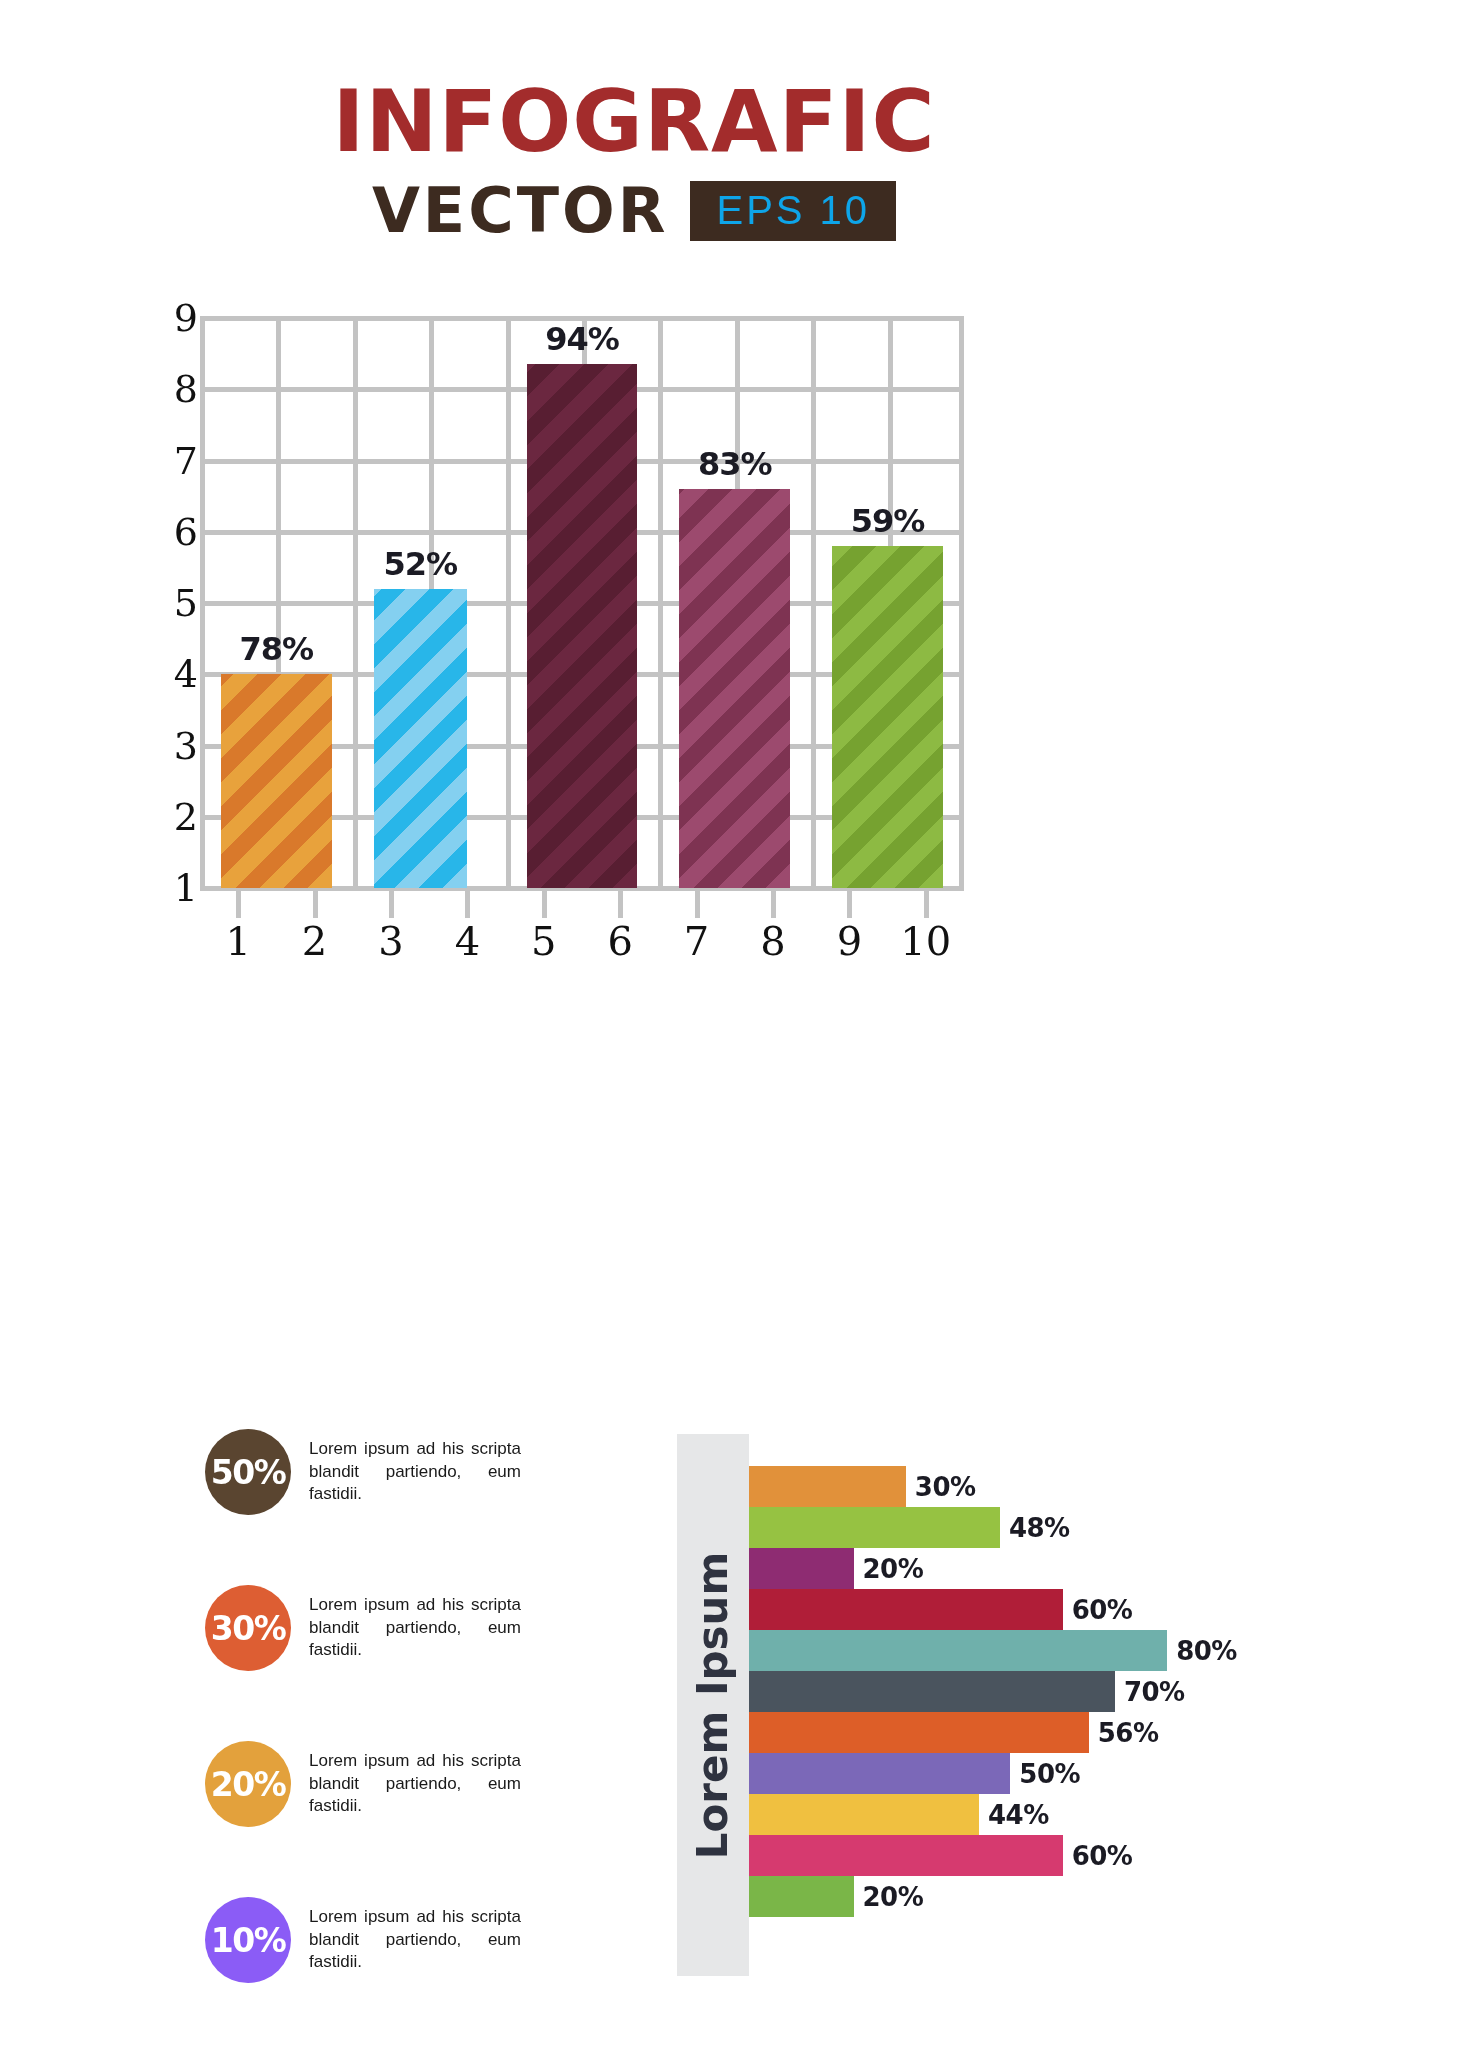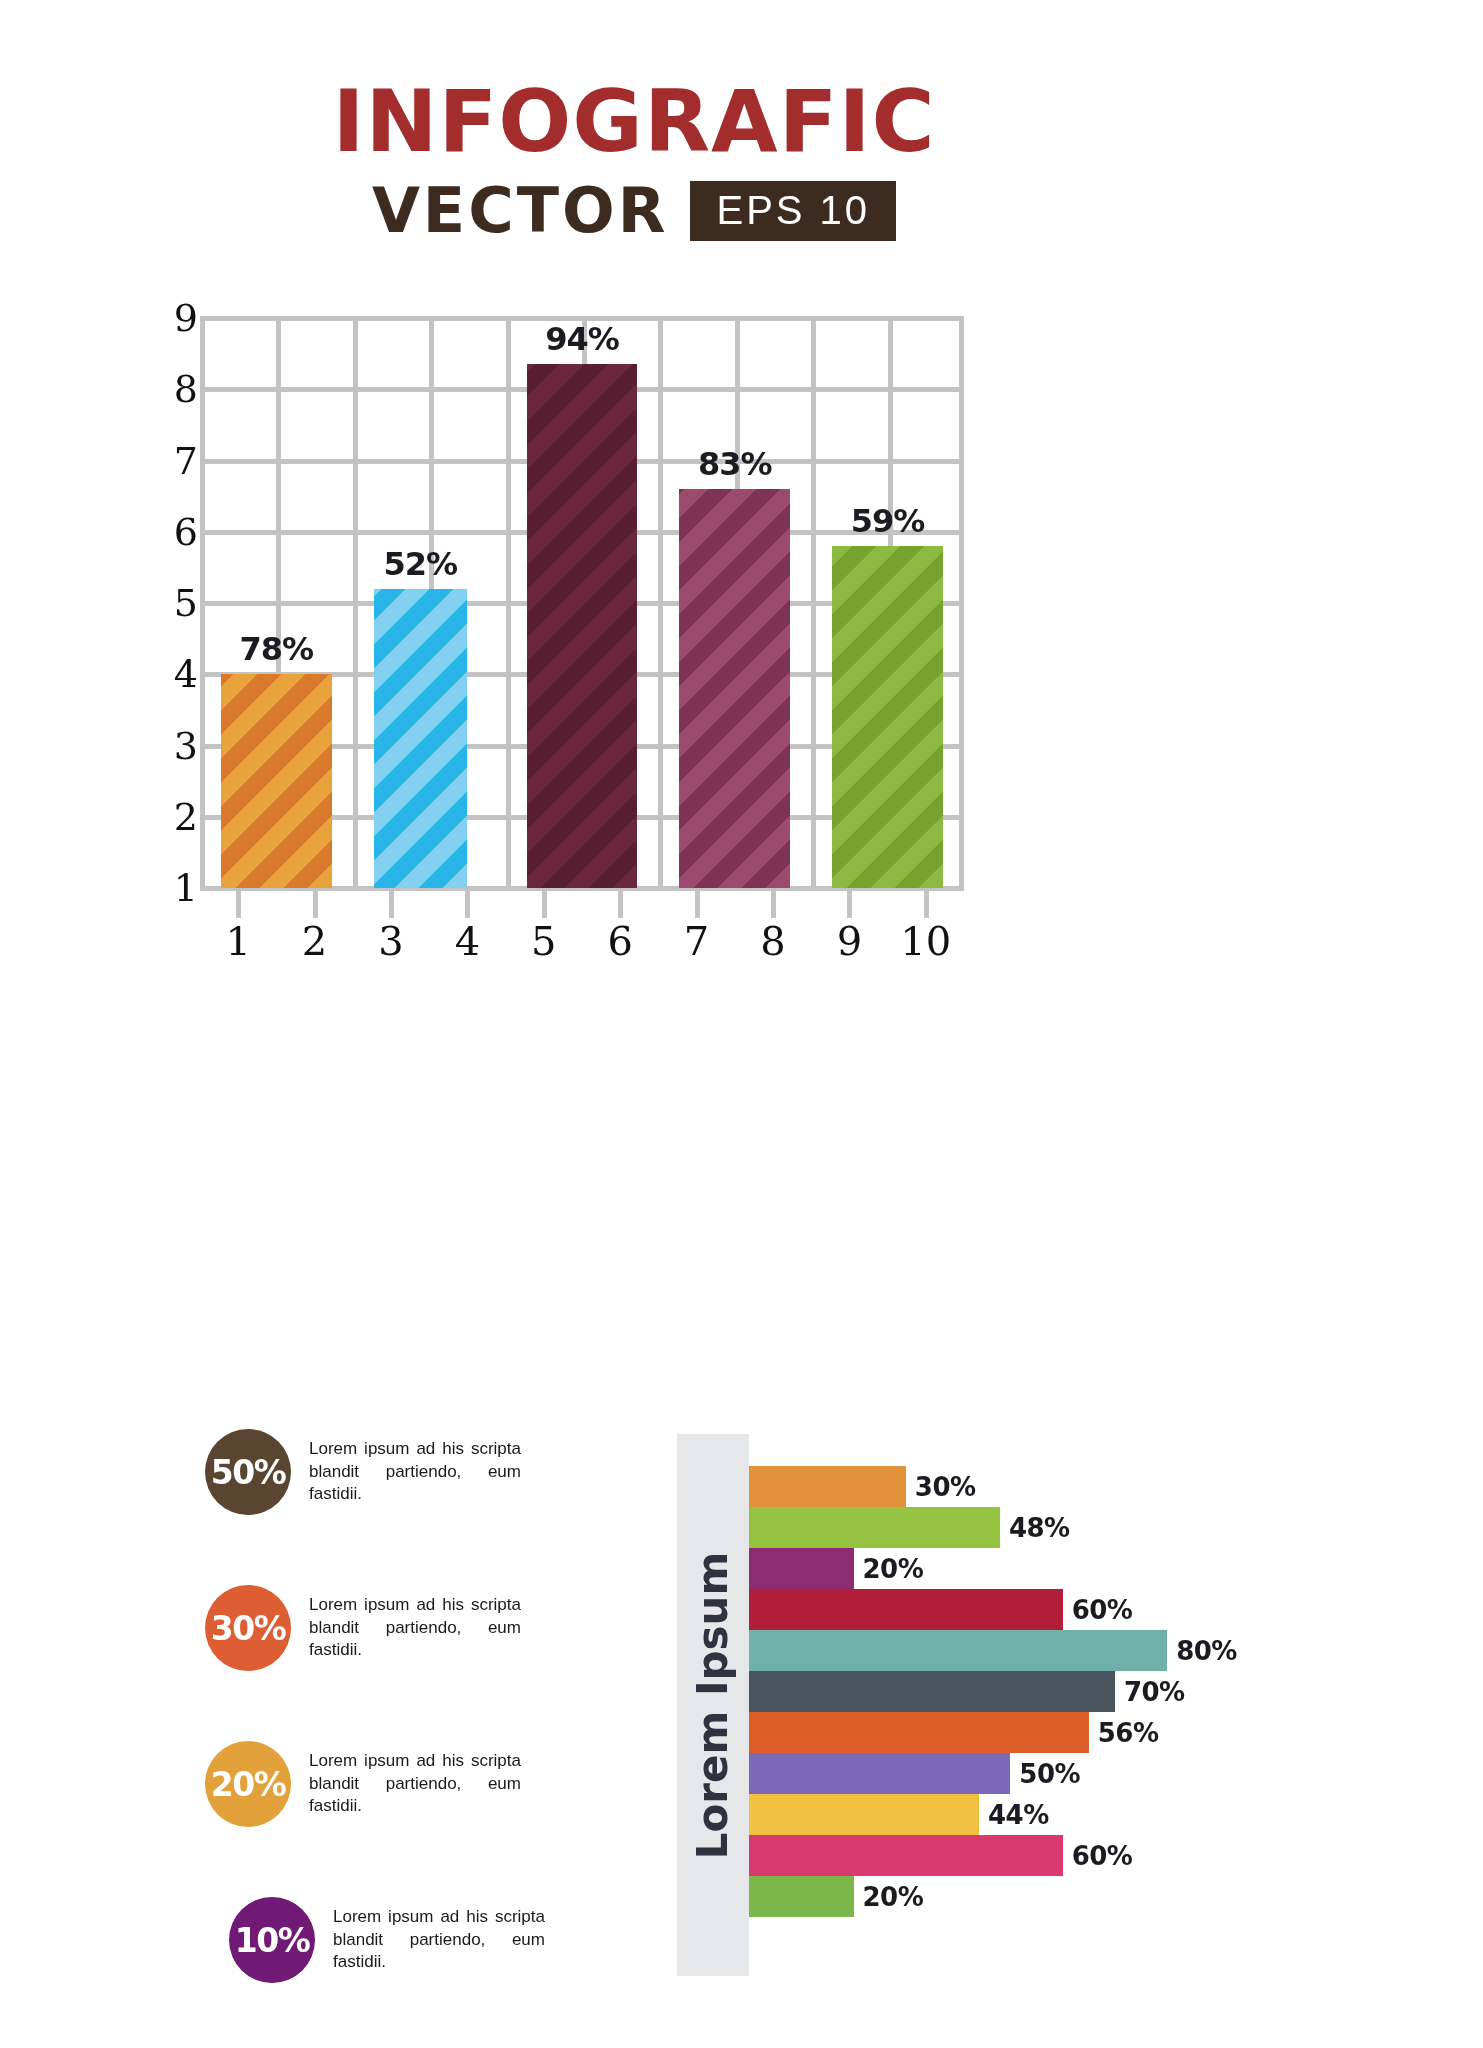--- a/index.html
+++ b/index.html
@@ -22,21 +22,21 @@
   .title-row2 {
     display:flex; align-items:center; justify-content:center;
     gap: 22px; margin-top: 16px;
   }
   .title-sub {
     font-family: "DejaVu Sans", sans-serif;
     font-size: 62px; font-weight: 700; letter-spacing: 3px;
     color:#3D2B20; line-height:1.0;
   }
   .eps-badge {
-    background:#3D2B20; color:#ffffff;
+    background:#3D2B20; color:#0ea5e9;
     font-family:"Liberation Sans", sans-serif;
     font-size: 40px; font-weight:400; letter-spacing:3px;
     padding: 9px 26px 11px 26px;
     line-height:1.0;
   }
 
   
   .vchart-wrap { position:absolute; left:152px; top:318px; width:812px; height:600px; }
   .vc-ylabels { position:absolute; left:0; top:0; width:46px; height:570px; }
   .vc-ylabels span {
@@ -227,21 +227,21 @@
         </div>
         <div class="legend-text">Lorem ipsum ad his scripta blandit partiendo, eum fastidii.</div>
       </div>
       <div class="legend-item">
         <div class="legend-circle" style="background: rgb(227, 161, 60);">
           <span>20%</span>
         </div>
         <div class="legend-text">Lorem ipsum ad his scripta blandit partiendo, eum fastidii.</div>
       </div>
       <div class="legend-item">
-        <div class="legend-circle" style="background: #701a75; margin-left: 24px;">
+        <div class="legend-circle" style="background: #8b5cf6;">
           <span>10%</span>
         </div>
         <div class="legend-text">Lorem ipsum ad his scripta blandit partiendo, eum fastidii.</div>
       </div>
     </div>
 
   <div class="hchart">
     <div class="h-axis">
       <div class="h-axis-label">Lorem Ipsum</div>
     </div>

